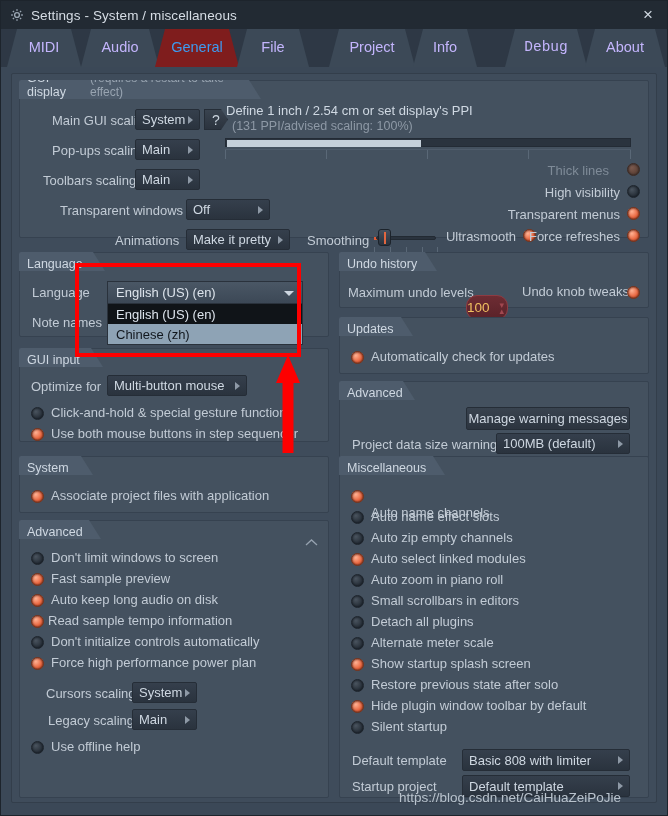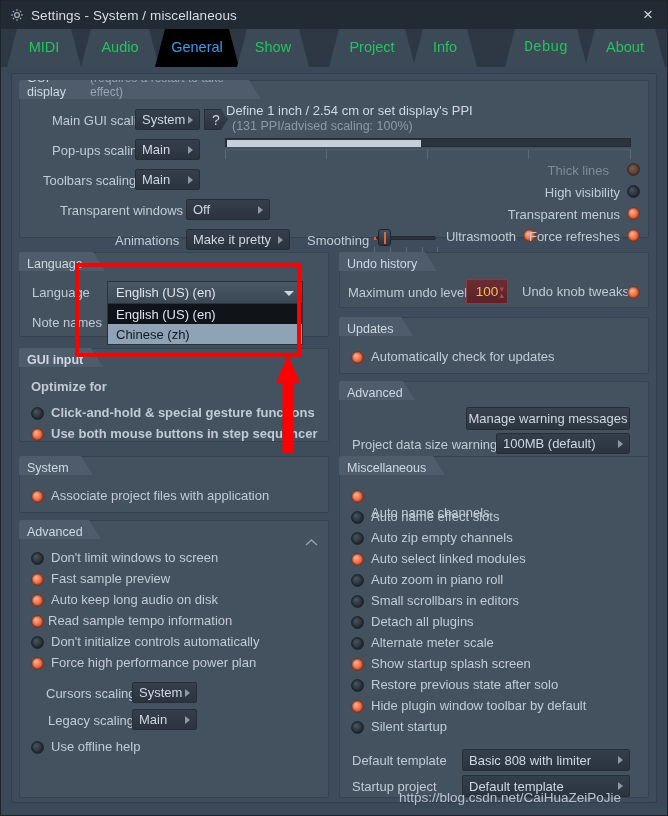--- a/index.html
+++ b/index.html
@@ -40,27 +40,27 @@
 
   
   .tabstrip {
     position: absolute; left: 0; top: 28px;
     width: 666px; height: 38px;
     background: #2e3845;
   }
   .tab {
     position: absolute; top: 0; height: 38px;
     display: flex; align-items: center; justify-content: center;
-    color: #22c55e; font-size: 14.5px;
+    color: #c4b5fd; font-size: 14.5px;
     background: #3c4957;
     cursor: pointer;
     clip-path: polygon(10px 0, calc(100% - 10px) 0, 100% 100%, 0 100%);
     padding-bottom: 3px;
   }
-  .tab.active { background: #000000; color: #3e9bf0; }
+  .tab.active { background: #7f1d1d; color: #3e9bf0; }
 
   
   .content {
     position: absolute; left: 0; top: 66px;
     width: 666px; height: 748px;
     background: #3b4857;
   }
   .panelbg {
     position: absolute; left: 10px; top: 6px;
     width: 646px; height: 730px;
@@ -193,24 +193,25 @@
     position: absolute; width: 7px; height: 3px; background: #e05a35;
   }
   .slider-ticks { position: absolute; }
   .slider-ticks i { position: absolute; top: 0; width: 1px; height: 5px; background: #5a6877; }
 
   
   .numbox {
     position: absolute;
     background: linear-gradient(#6d2c33, #5a2229);
     border: 1px solid #8d3b42;
-    border-radius: 1px;
+    border-radius: 11px;
     color: #f0c060; font-size: 13.5px;
-    display: flex; align-items: center; justify-content: center;
-    cursor: pointer;
+    display: flex; align-items: center; 
+    cursor: pointer;
+    margin-top: 16px;
   }
   .numbox .chev {
     position: absolute; right: 3px; top: 50%; margin-top: -6px;
     color: #a14850; font-size: 9px; line-height: 6px;
   }
 
   
   .collapse-chev {
     position: absolute; width: 13px; height: 9px; cursor: pointer;
   }
@@ -272,21 +273,21 @@
       </svg>
     </span>
     <span class="title-text">Settings - System / miscellaneous</span>
     <span class="close-btn">×</span>
   </div>
 
   <div class="tabstrip">
     <div class="tab" style="left:6px;   width:74px;">MIDI</div>
     <div class="tab" style="left:80px;  width:78px;">Audio</div>
     <div class="tab active" style="left:154px; width:84px;">General</div>
-    <div class="tab" style="left:236px; width:72px;">Show</div>
+    <div class="tab" style="left:236px; width:72px;">File</div>
     <div class="tab" style="left:328px; width:86px;">Project</div>
     <div class="tab" style="left:412px; width:64px;">Info</div>
     <div class="tab" style="left:504px; width:82px;font-family:Liberation Mono, monospace;">Debug</div>
     <div class="tab" style="left:584px; width:80px;">About</div>
   </div>
 
   <div class="content">
     <div class="panelbg"></div>
 
     <div class="group" style="left:18px; top:13px; width:630px; height:158px;">
@@ -369,25 +370,29 @@
 
     <div class="group" style="left:18px; top:185px; width:310px; height:85px;">
       <div class="grouphdr" style="width:86px;">
         <span>Language</span>
       </div>
       <div class="lbl" style="left:12px; top:32px;">Language</div>
       <div class="lbl" style="left:12px; top:62px;">Note names</div>
       <div class="lbl" style="left:88px; top:62px; color:#62707f;">English</div>
     </div>
 
-    <div class="group" style="left:18px; top:281px; width:310px; height:94px;font-weight:bold;">
+    <div class="group" style="left:18px; top:281px; width:310px; height:94px;">
       <div class="grouphdr" style="width:84px;">
         <span>GUI input</span>
       </div>
       <div class="lbl" style="left:11px; top:30px;">Optimize for</div>
+      <div class="combo" style="left:87px; top:26px; width:140px; height:21px;">
+        <span>Multi-button mouse</span>
+        <span class="arrow"></span>
+      </div>
       <div class="radio" style="left:11px; top:58px;"></div>
       <div class="optrow" style="left:31px; top:56px;">Click-and-hold &amp; special gesture functions</div>
       <div class="radio on" style="left:11px; top:79px;"></div>
       <div class="optrow" style="left:31px; top:77px;">Use both mouse buttons in step sequencer</div>
     </div>
 
     <div class="group" style="left:18px; top:389px; width:310px; height:57px;">
       <div class="grouphdr" style="width:74px;">
         <span>System</span>
       </div>

